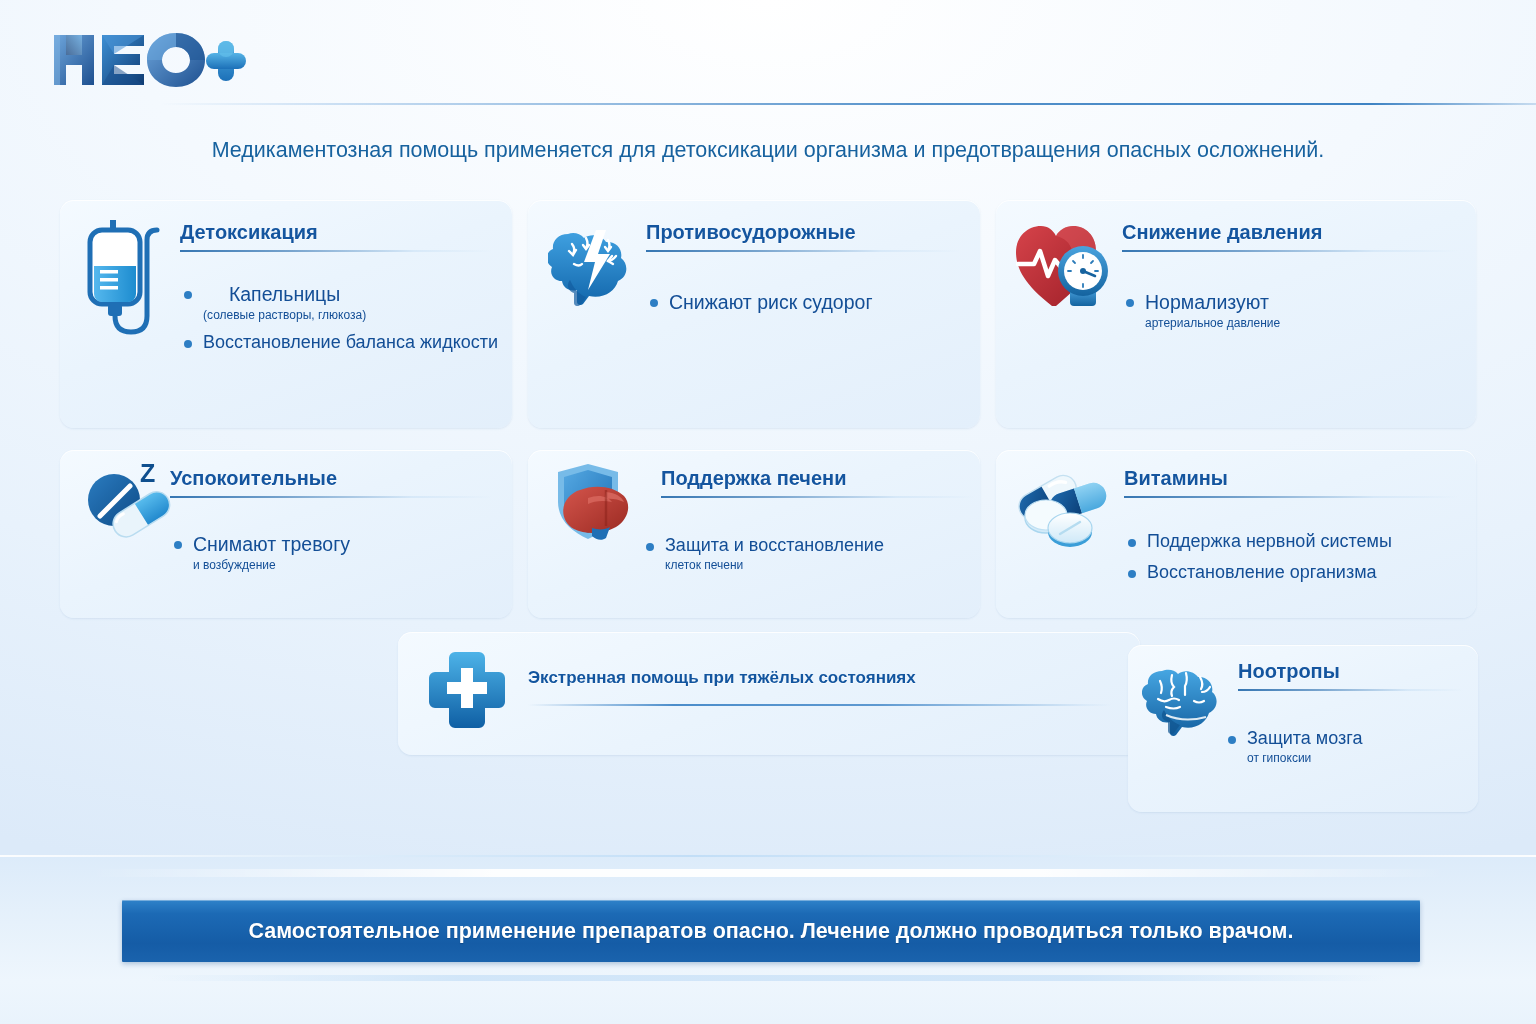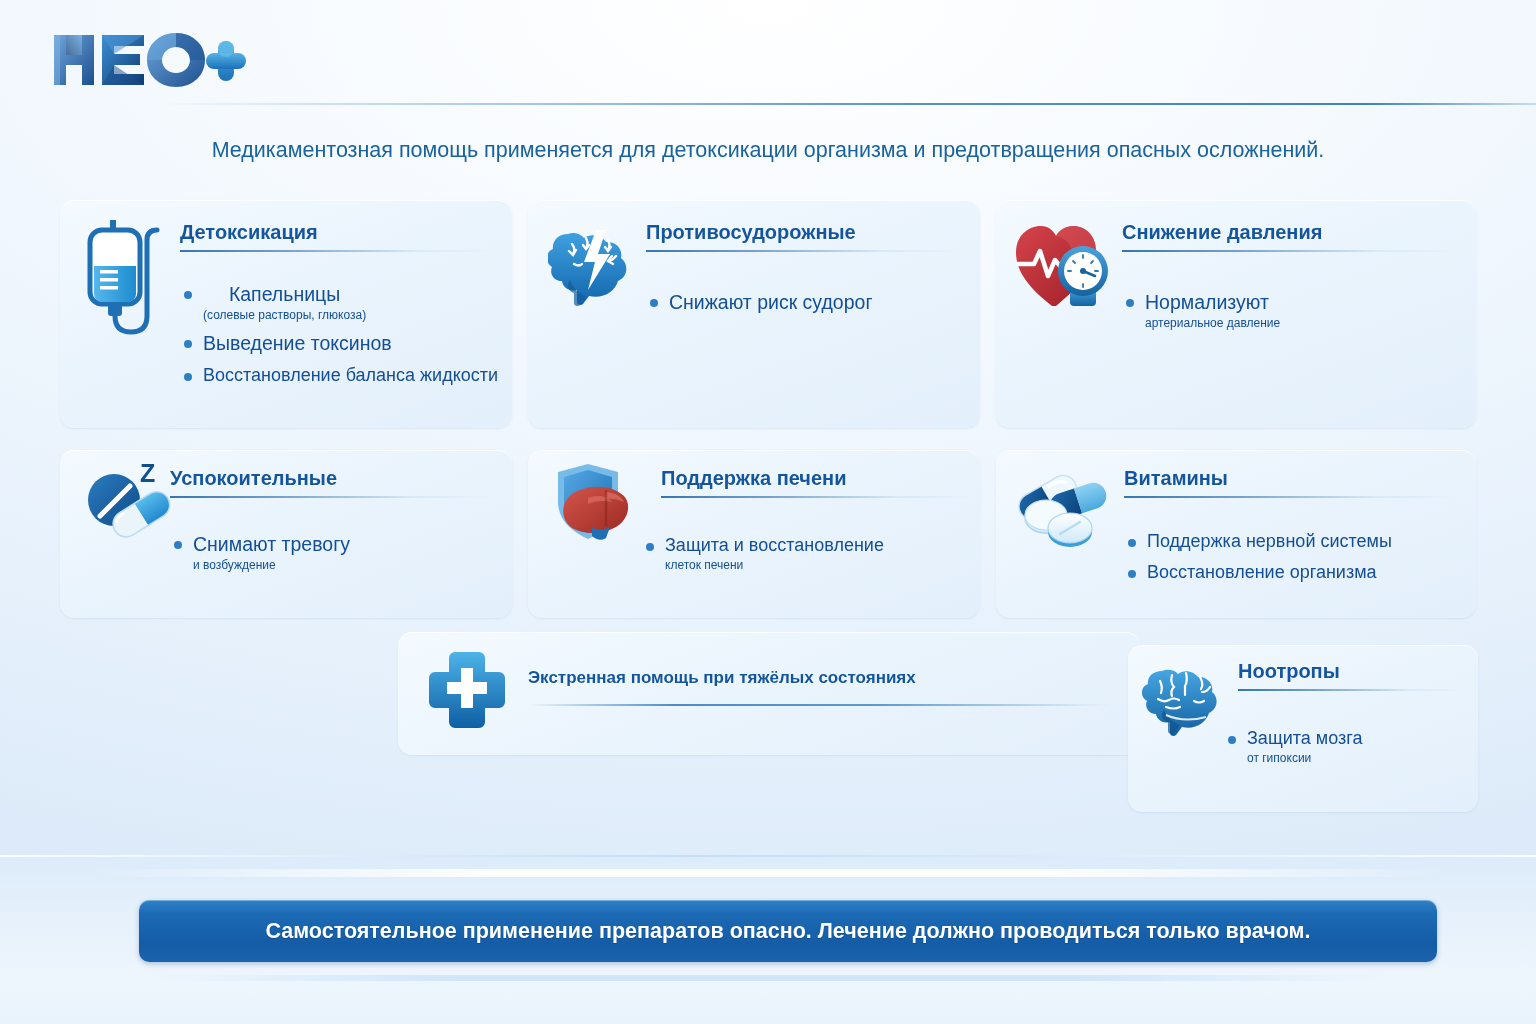--- a/index.html
+++ b/index.html
@@ -91,24 +91,24 @@
     text-shadow:0 1px 0 rgba(255,255,255,.7);
   }
   .emergency-rule{
     position:absolute; left:130px; right:28px; top:72px; height:2px;
     background:linear-gradient(90deg, rgba(255,255,255,0) 0%, rgba(35,115,190,.8) 25%, rgba(35,115,190,.7) 60%, rgba(180,212,240,.25) 95%, rgba(255,255,255,0) 100%);
   }
 
   
   .warning{
     position:absolute; left:122px; top:900px; width:1298px; height:62px;
-    border-radius:10px;
+    border-radius:1px;
     background:linear-gradient(180deg,#2f82c9 0%, #1c6ab5 22%, #155ca6 70%, #1a63ad 100%);
     box-shadow:0 2px 5px rgba(25,80,140,.3), inset 0 1px 0 rgba(255,255,255,.35);
-    display:flex; align-items:center; justify-content:center;margin-left:17px;
+    display:flex; align-items:center; justify-content:center;
   }
   .warning-text{
     color:#ffffff; font-size:21.5px; font-weight:bold; white-space:nowrap;
     text-shadow:0 1px 1px rgba(8,55,105,.45);
   }
 
   svg{ display:block; }
 </style>
 </head>
 <body>
@@ -184,24 +184,20 @@
     </svg>
   </div>
   <div style="position:absolute; left:120px; top:22px; width:312px;">
     <div class="card-title">Детоксикация</div>
     <div class="title-rule"></div>
   </div>
   <div class="bullets" style="left:124px; top:82px; width:320px;text-align:center;">
     <div class="bullet">
       <span class="dot"></span>
       <span class="txt"><span>Капельницы</span><span class="sub">(солевые растворы, глюкоза)</span></span>
-    </div>
-    <div class="bullet">
-      <span class="dot"></span>
-      <span class="txt">Выведение токсинов</span>
     </div>
     <div class="bullet small">
       <span class="dot"></span>
       <span class="txt">Восстановление баланса жидкости</span>
     </div>
   </div>
 </div>
 
 <div class="card" style="left:528px; top:200px; width:452px; height:228px;">
   <div class="card-head" style="left:20px; top:20px;">

